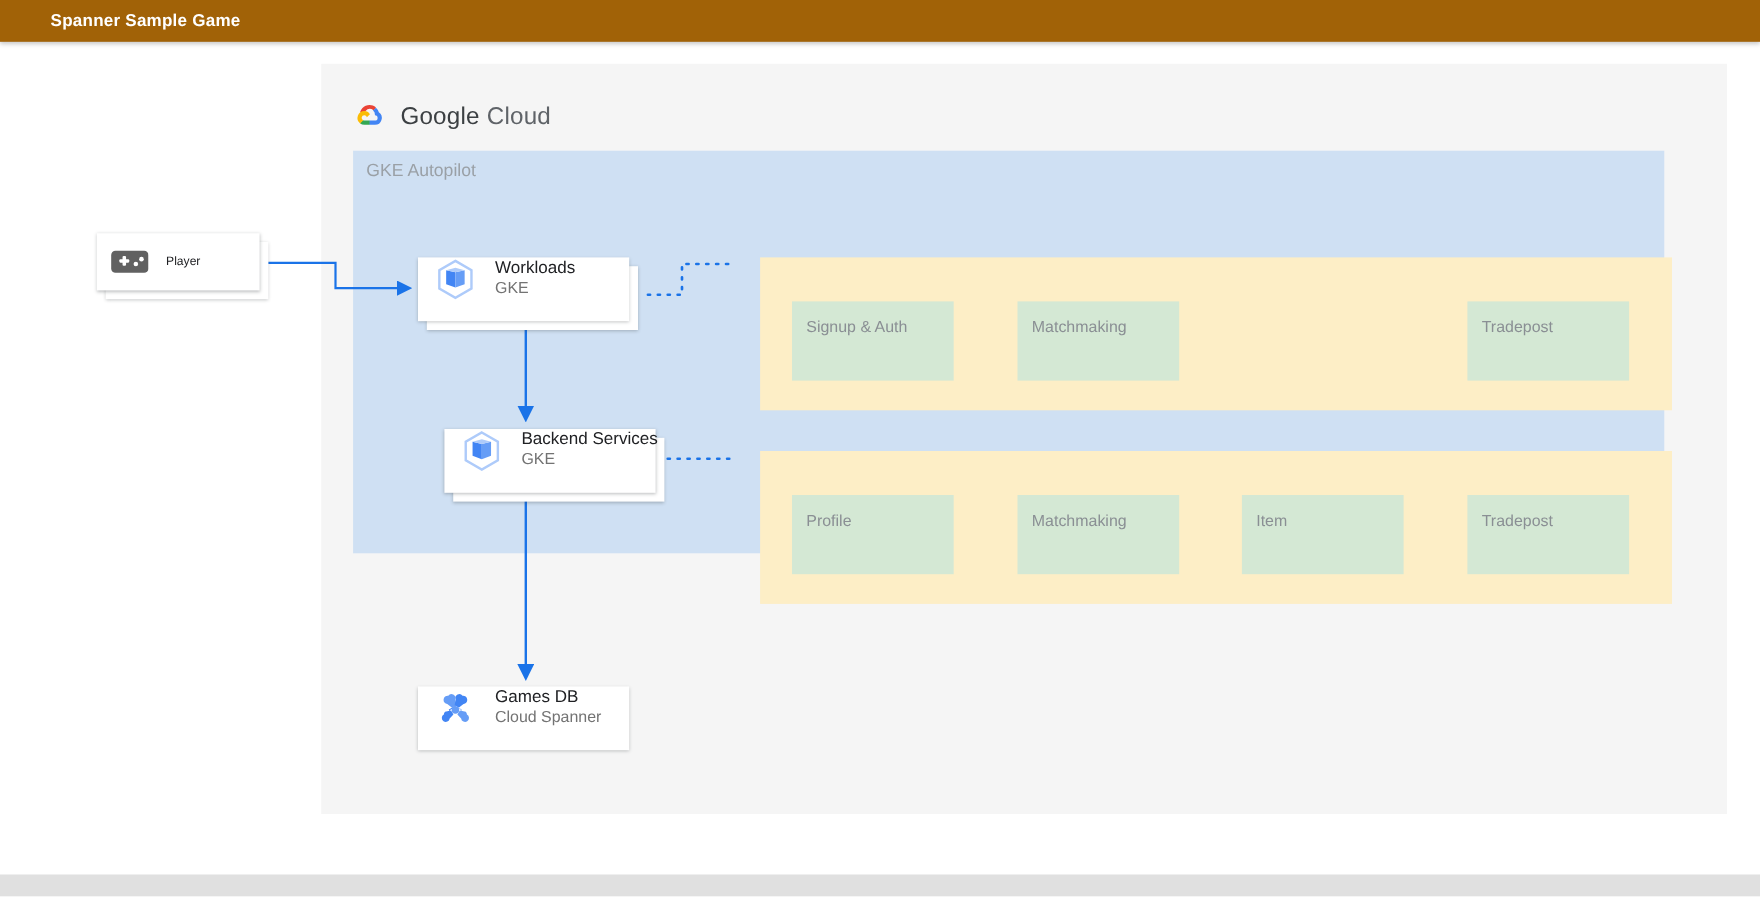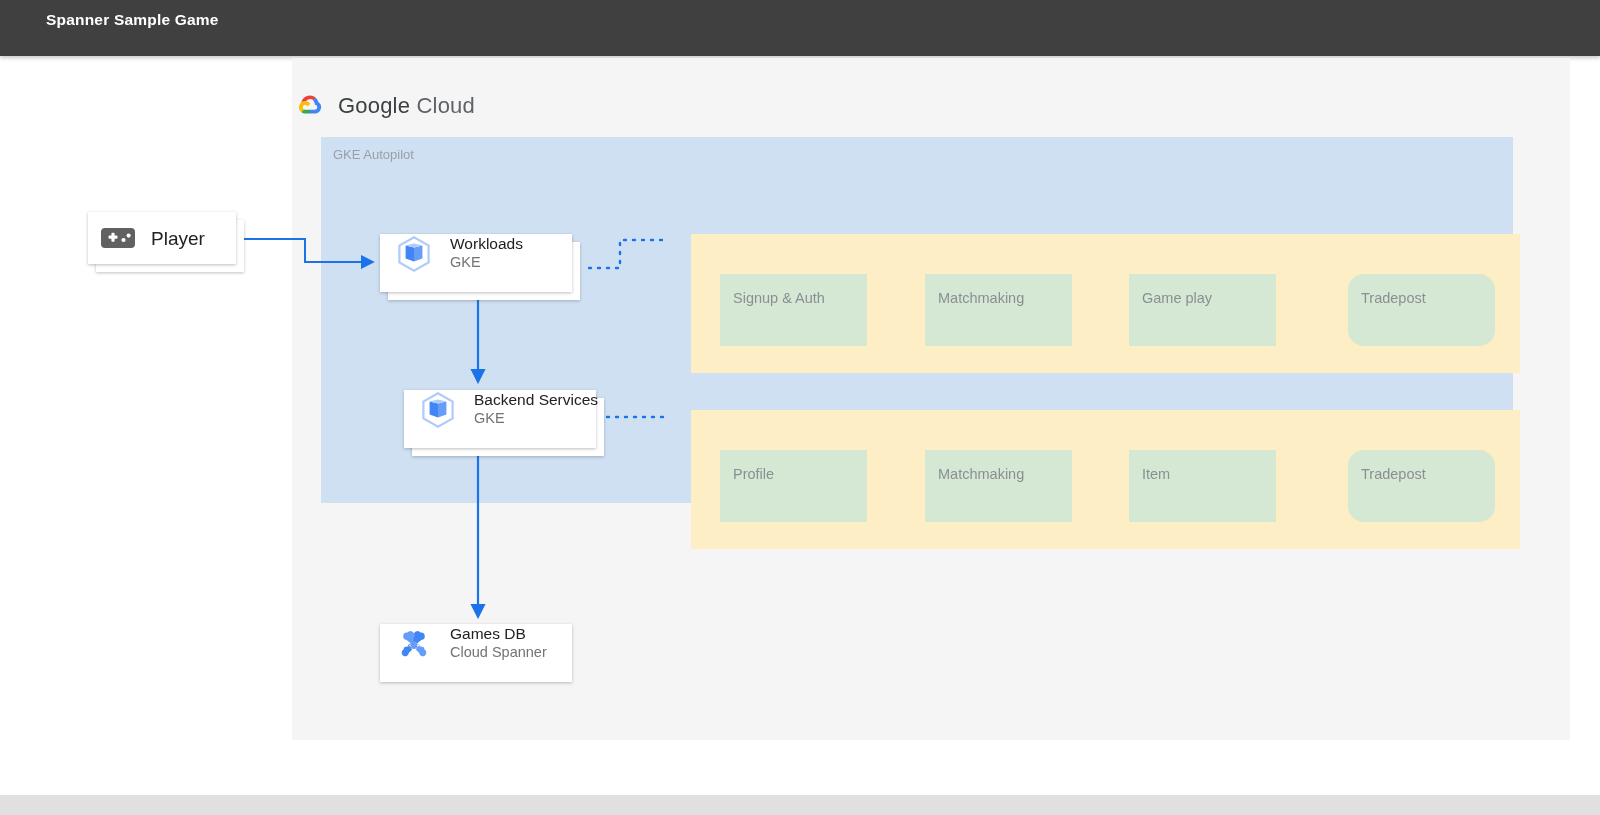--- a/index.html
+++ b/index.html
@@ -6,53 +6,53 @@
   html, body {
     width: 1600px; height: 815px;
     background: #ffffff;
     font-family: "Liberation Sans", sans-serif;
     overflow: hidden;
   }
   #root { position: relative; width: 1600px; height: 815px; }
 
   
   .appbar {
-    position: absolute; left: 0; top: 0; width: 1600px; height: 56px;
-    background: #404040;
+    position: absolute; left: 0; top: 0; width: 1600px; height: 38px;
+    background: #a16207;
     box-shadow: 0 2px 4px rgba(0,0,0,.22);
   }
   .appbar-title {
     position: absolute; left: 46px; top: 11px;
     color: #ffffff; font-size: 15.5px; font-weight: bold;
     letter-spacing: .2px;
   }
 
   
   .gc-panel {
     position: absolute; left: 292px; top: 58px;
     width: 1278px; height: 682px;
     background: #f5f5f5;
   }
   .gc-logo-row {
-    position: absolute; left: 2px; top: 34px;
+    position: absolute; left: 28px; top: 34px;
     display: flex; align-items: center; gap: 12px;
   }
   .gc-logo-svg { display: block; width: 32px; height: 28px; }
   .gc-logo-text { font-size: 22px; color: #5f6368; letter-spacing: .2px; white-space: nowrap; }
   .gc-logo-text b { font-weight: normal; color: #3c4043; }
 
   
   .gke-zone {
     position: absolute; left: 29px; top: 79px;
     width: 1192px; height: 366px;
     background: #cfe0f3;
   }
   .gke-zone-label {
     position: absolute; left: 12px; top: 10px;
-    font-size: 13px; color: #9aa0a6;
+    font-size: 16px; color: #9aa0a6;
   }
 
   
   .svc-row {
     position: absolute;
     background: #fdeec6;
     padding-left: 47px;
   }
   .svc-row.row1 { left: 370px; top: 97px;  width: 829px; height: 139px; }
   .svc-row.row2 { left: 370px; top: 273px; width: 829px; height: 139px; }
@@ -61,21 +61,21 @@
     position: absolute; top: 40px; width: 147px; height: 72px;
     background: #d4e8d4;
   }
   .svc-cell .lbl {
     position: absolute; left: 13px; top: 16px;
     font-size: 14.5px; color: #8a8f94; white-space: nowrap;
   }
   .svc-cell.c0 { left: 29px; }
   .svc-cell.c1 { left: 234px; }
   .svc-cell.c2 { left: 438px; }
-  .svc-cell.c3 { left: 657px; border-radius: 16px; }
+  .svc-cell.c3 { left: 643px; }
 
   
   .node { position: absolute; }
   .node .stack {
     position: absolute; left: 8px; top: 8px;
     width: 100%; height: 100%;
     background: #ffffff;
     box-shadow: 0 1px 3px rgba(60,64,67,.32);
   }
   .node .card {
@@ -91,21 +91,21 @@
   .node .t2 { font-size: 14.5px; color: #737373; line-height: 19px; white-space: nowrap; }
 
   
   #node-player   { left: 88px;  top: 212px; width: 148px; height: 52px; }
   #node-workloads{ left: 380px; top: 234px; width: 192px; height: 58px; }
   #node-backend  { left: 404px; top: 390px; width: 192px; height: 58px; }
   #node-gamesdb  { left: 380px; top: 624px; width: 192px; height: 58px; }
 
   #node-player .card { align-items: center; }
   #node-player .ico { width: 34px; height: 24px; margin-left: 13px; }
-  #node-player .t1 { font-size: 19px; text-align: right; }
+  #node-player .t1 { font-size: 11px; text-align: right; }
 
   
   .conn { position: absolute; left: 0; top: 0; width: 1600px; height: 815px; pointer-events: none; }
 
   
   .footer {
     position: absolute; left: 0; top: 795px;
     width: 1600px; height: 20px;
     background: #e0e0e0;
   }
@@ -136,23 +136,20 @@
     <div class="gke-zone">
       <div class="gke-zone-label">GKE Autopilot</div>
 
       <div class="svc-row row1">
         <div class="svc-cells">
           <div class="svc-cell c0">
               <span class="lbl">Signup &amp; Auth</span>
             </div>
           <div class="svc-cell c1">
               <span class="lbl">Matchmaking</span>
-            </div>
-          <div class="svc-cell c2">
-              <span class="lbl">Game play</span>
             </div>
           <div class="svc-cell c3">
               <span class="lbl">Tradepost</span>
             </div>
         </div>
       </div>
 
       <div class="svc-row row2">
         <div class="svc-cells">
           <div class="svc-cell c0">

